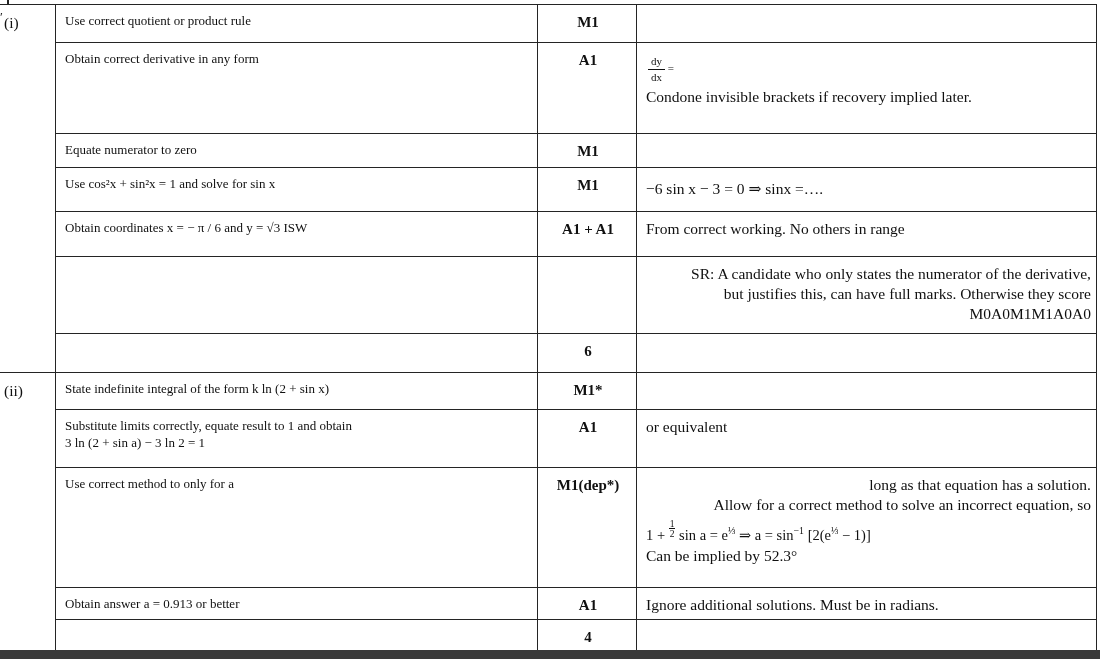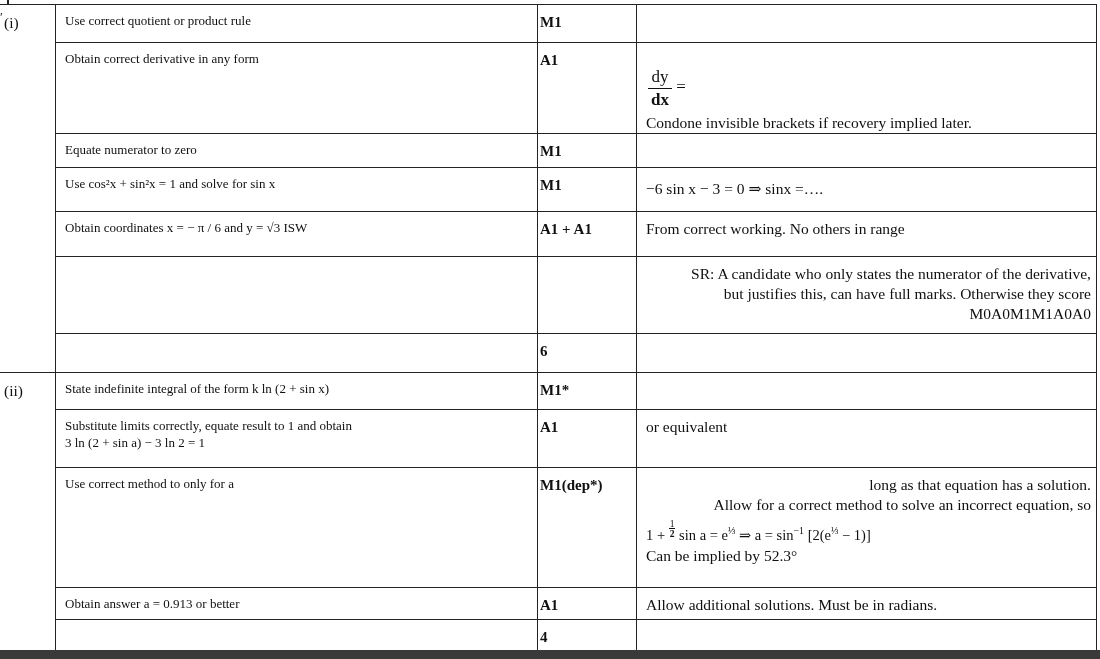--- a/index.html
+++ b/index.html
@@ -26,31 +26,31 @@
     border-right:1.5px solid var(--line);
   }
   .c{overflow:hidden;}
   .c-part{padding:9px 2px 0 4px;font-size:15.5px;}
   .c-desc,.c-marks,.c-comment{
     border-left:1.5px solid var(--line);
     border-bottom:1.5px solid var(--line);
   }
   .c-part.partline{border-bottom:1.5px solid var(--line);}
   .c-desc{padding:8px 8px 0 9px;font-size:13px;line-height:1.28;}
-  .c-marks{padding:8px 7px 0 2px;font-size:15px;font-weight:bold;text-align:left;line-height:1.2;}
+  .c-marks{padding:8px 7px 0 9px;font-size:15px;font-weight:bold;text-align:center;line-height:1.2;}
   .c-comment{padding:8px 6px 0 9px;font-size:15.5px;line-height:1.22;}
   .pad-more{padding-top:12px;}
   .comment-line{margin:0 0 1px 0;text-align:right;}
 
   
-  .formula{font-size:17px;margin:16px 0 5px 2px;white-space:nowrap;}
+  .formula{font-size:11px;margin:4px 0 5px 2px;white-space:nowrap;}
   .formula2{font-size:14.5px;margin:4px 0 3px 0;white-space:nowrap;}
   .frac{display:inline-block;text-align:center;vertical-align:middle;line-height:1.15;}
   .ftop{display:block;border-bottom:1px solid var(--ink);padding:0 3px 1px 3px;}
-  .fbot{display:block;padding:1px 3px 0 3px;font-weight:bold;}
+  .fbot{display:block;padding:1px 3px 0 3px;}
   .tiny{font-size:0.66em;vertical-align:0.22em;line-height:1;}
   .tiny .ftop{padding:0 1px;border-bottom:1px solid var(--ink);}
   .tiny .fbot{padding:0 1px;}
   .sup{vertical-align:super;font-size:0.68em;line-height:0;}
   .condone{margin-top:4px;}
 
   
   .top-tick{position:absolute;left:7px;top:0;width:2px;height:5px;background:var(--line);}
   .crop-char{position:absolute;left:0;top:9px;font-size:13px;}
 
@@ -125,21 +125,21 @@
   <div class="c c-comment">
     <div class="comment-line">long as that equation has a solution.</div>
     <div class="comment-line">Allow for a correct method to solve an incorrect equation, so</div>
     <div class="formula2"><span>1 + </span><span class="frac tiny"><span class="ftop">1</span><span class="fbot">2</span></span><span> sin a = e</span><span class="sup">⅓</span><span>  ⇒  a = sin</span><span class="sup">−1</span><span> [2(e</span><span class="sup">⅓</span><span> − 1)]</span></div>
     <div>Can be implied by 52.3°</div>
   </div>
 
   <div class="c c-part"></div>
   <div class="c c-desc">Obtain answer a = 0.913 or better</div>
   <div class="c c-marks">A1</div>
-  <div class="c c-comment">Allow additional solutions. Must be in radians.</div>
+  <div class="c c-comment">Ignore additional solutions. Must be in radians.</div>
 
   <div class="c c-part"></div>
   <div class="c c-desc"></div>
   <div class="c c-marks">4</div>
   <div class="c c-comment"></div>
 
 </div>
 
 <div class="bottom-band"></div>
 

